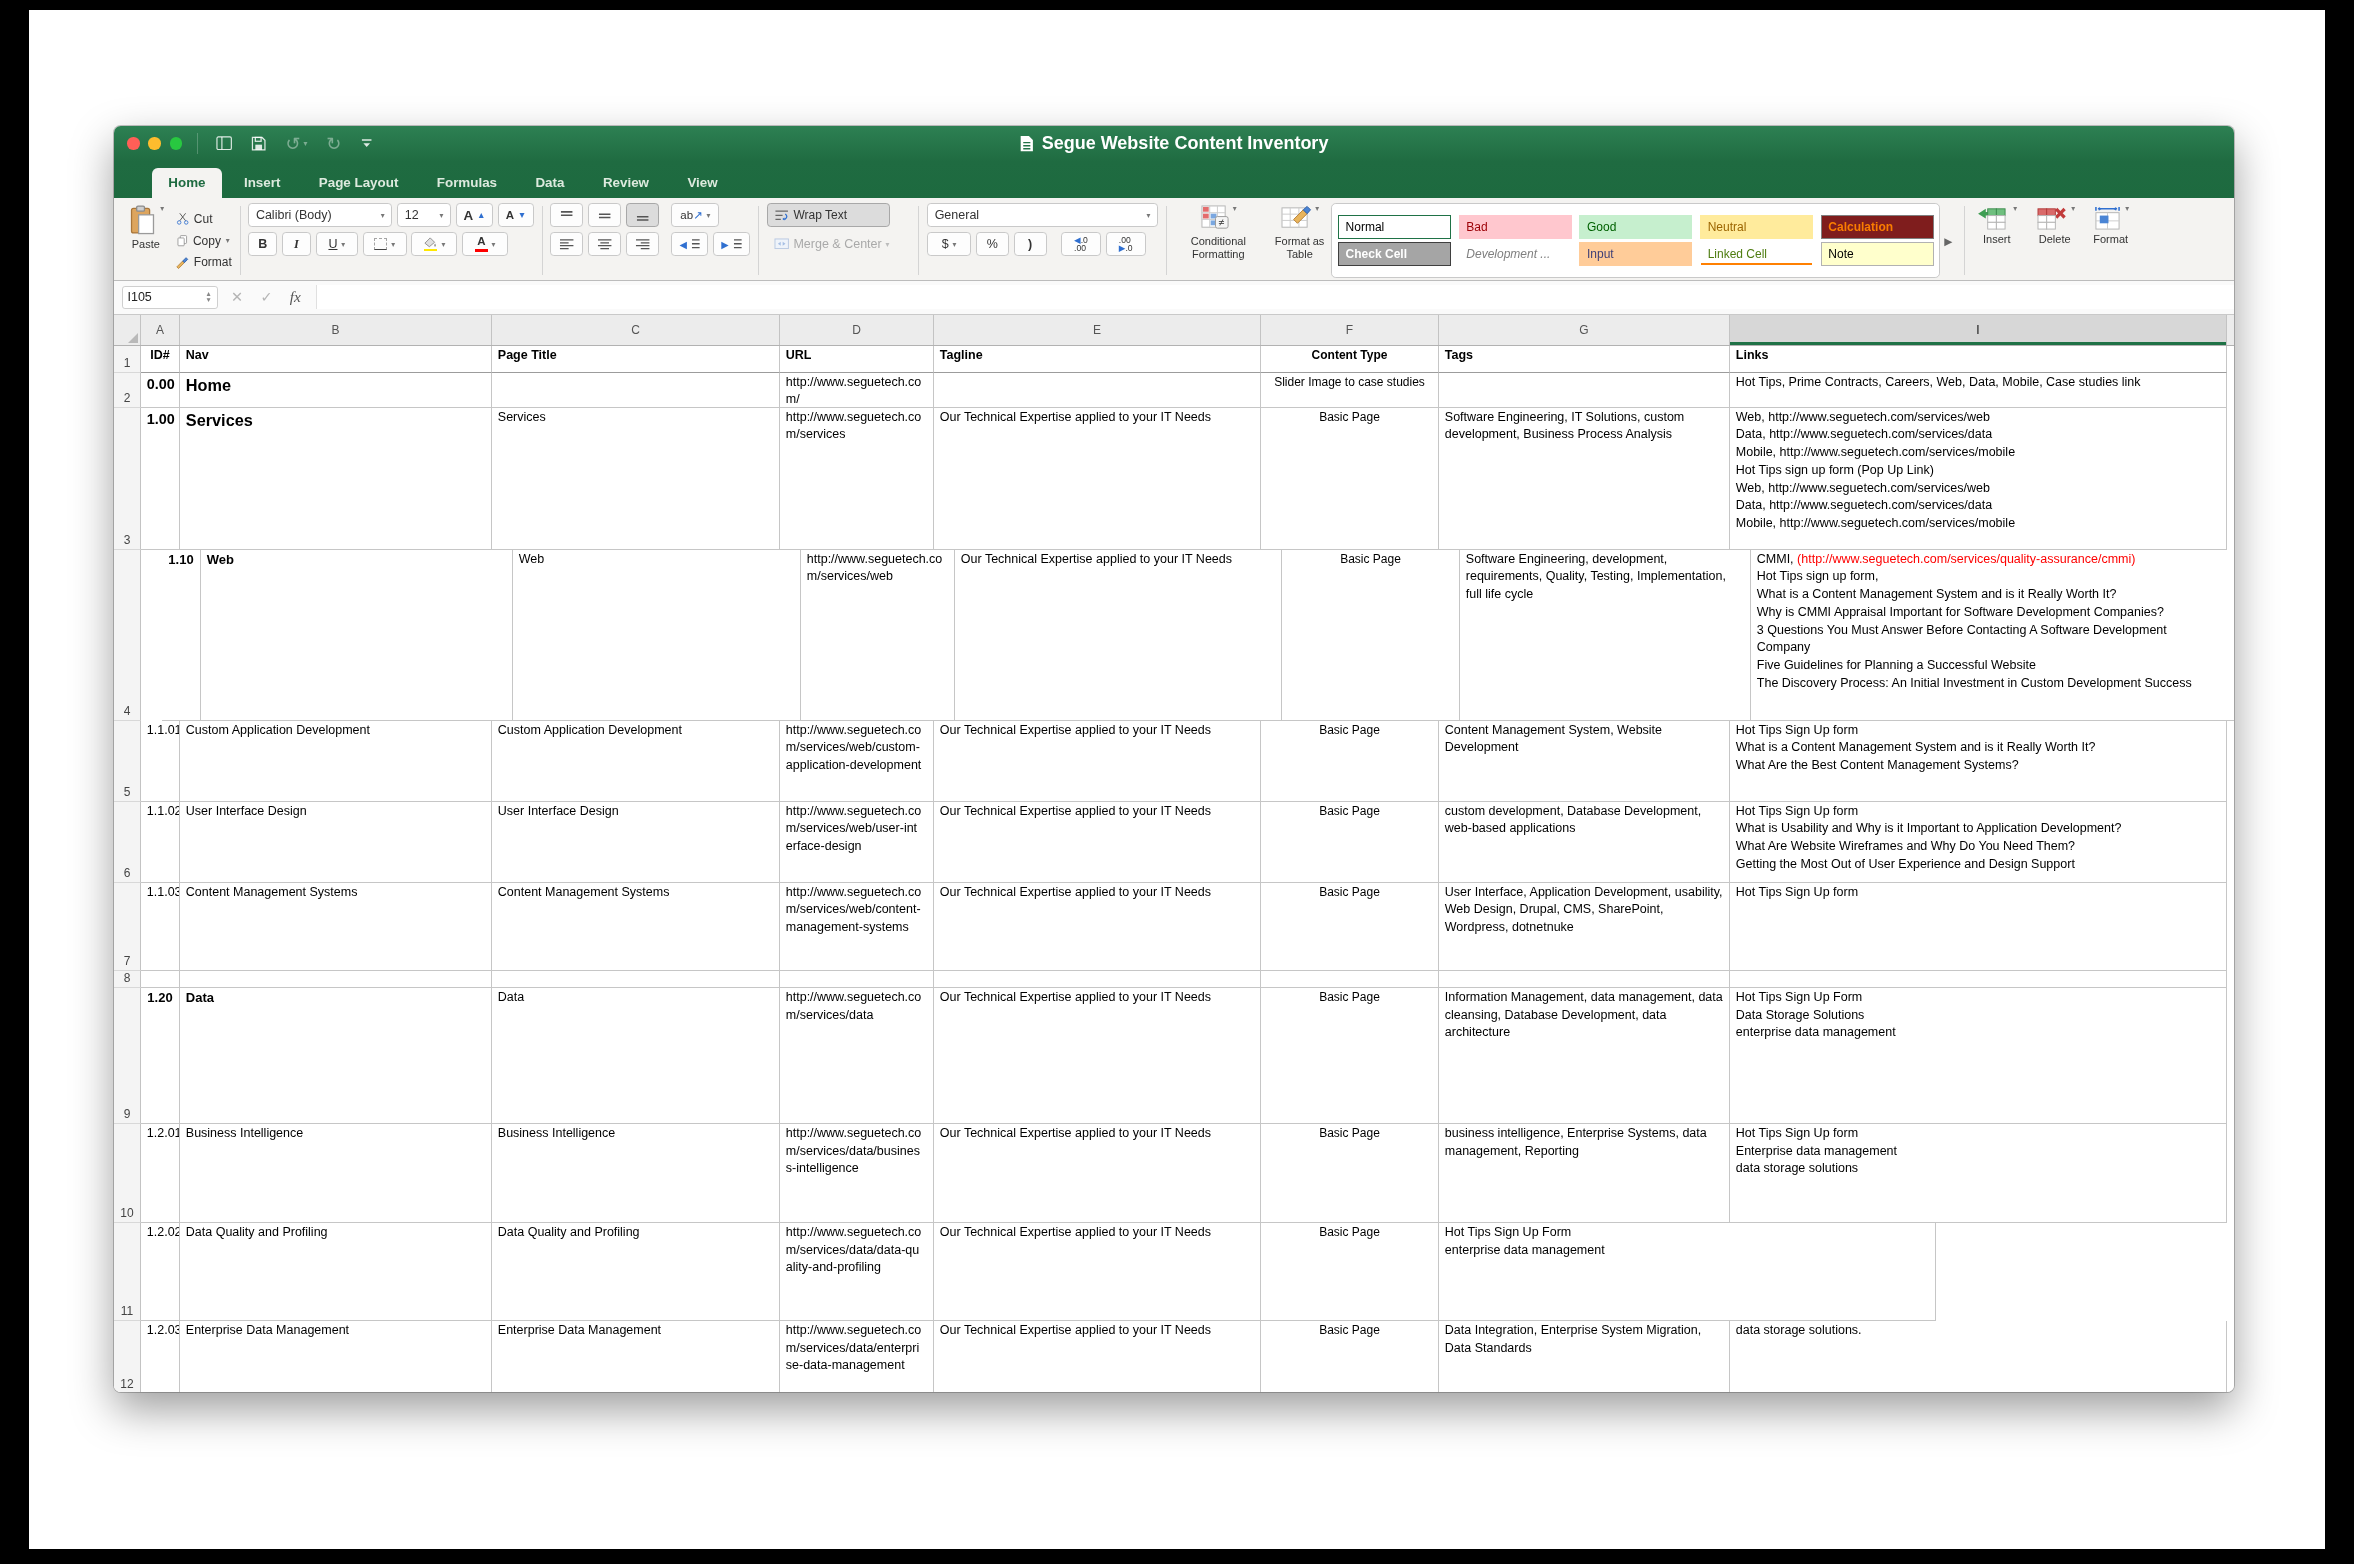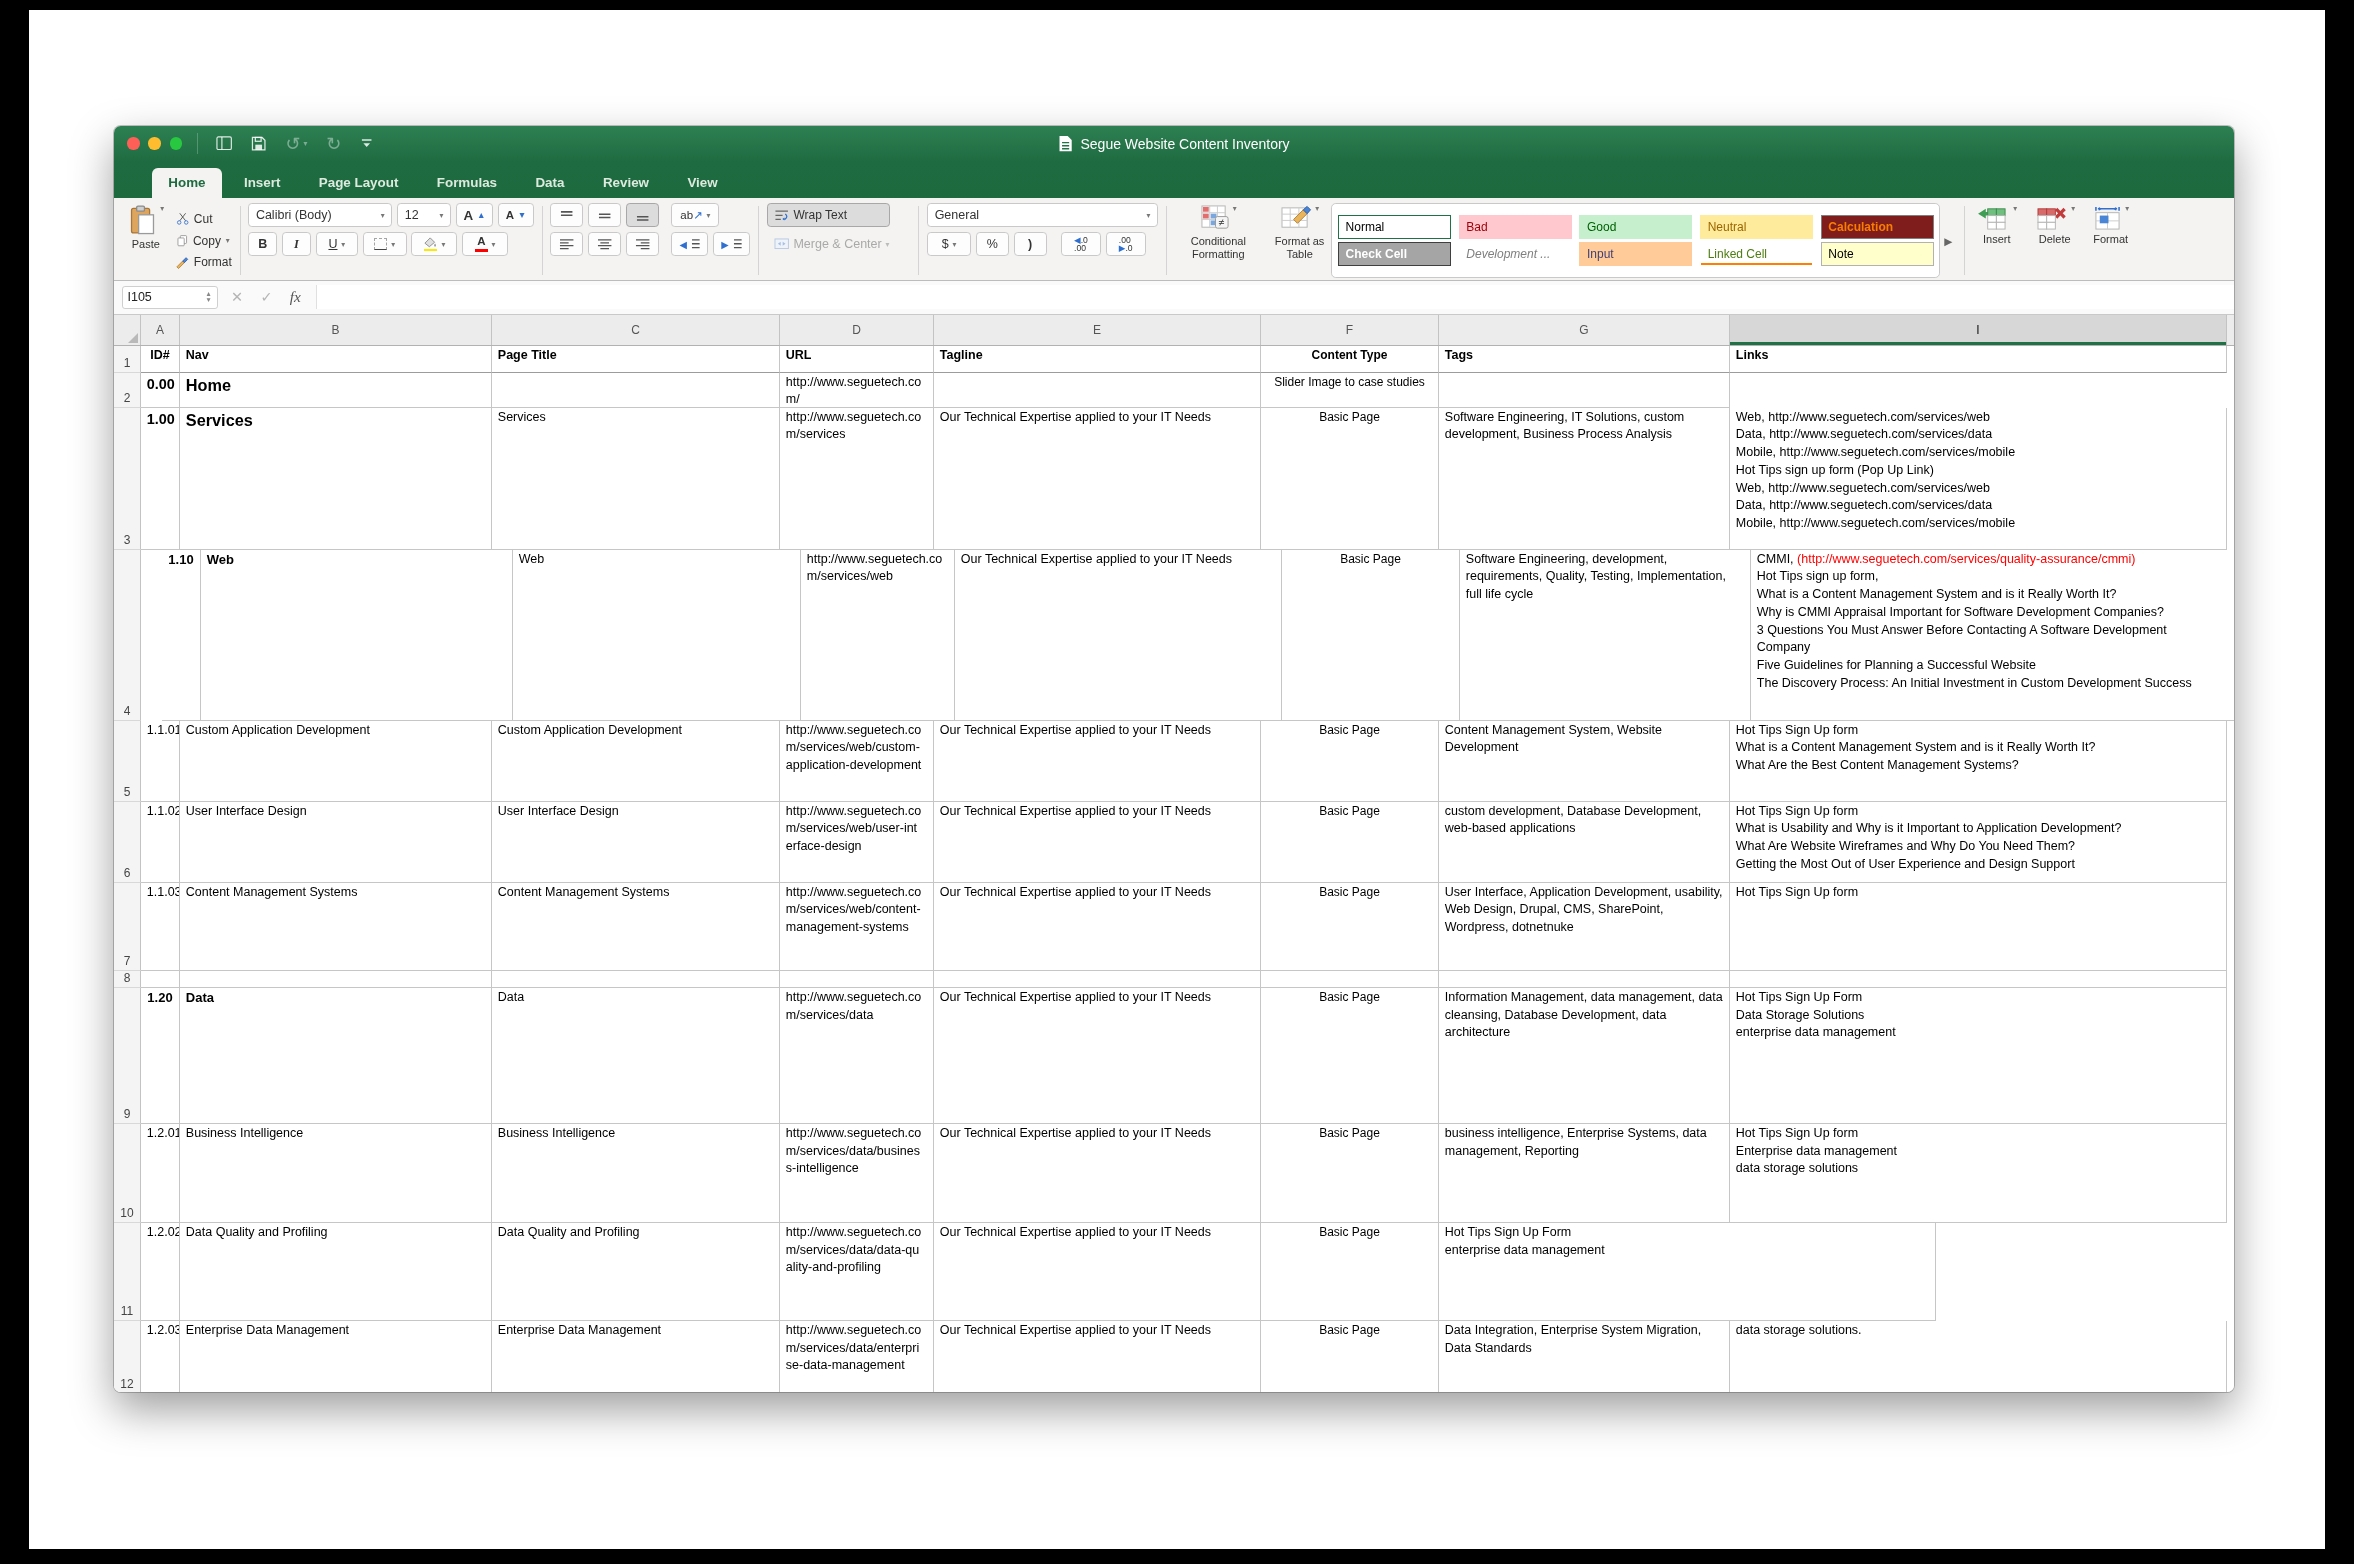--- a/index.html
+++ b/index.html
@@ -15,21 +15,21 @@
   .titlebar { height:36px; background:linear-gradient(#2c7f52,#20704442); background-color:#237347;
     background:linear-gradient(#2d8053,#1f6b41); display:flex; align-items:center; padding:0 13.4px; position:relative; }
   .lights { display:flex; gap:8.6px; align-items:center; }
   .light { width:12.5px; height:12.5px; border-radius:50%; display:inline-block; }
   .l-red{ background:#ff5f57; } .l-yel{ background:#febc2e; } .l-grn{ background:#28c840; }
   .qa { display:flex; gap:19px; align-items:center; margin-left:15.4px; padding-left:17.3px; border-left:1px solid rgba(255,255,255,.22); height:21px; }
   .qa .qi { display:flex; align-items:center; gap:2.9px; }
   .glyph-dim { color:rgba(255,255,255,.40); font-size:18px; line-height:1; }
   .dd-w { color:rgba(255,255,255,.40); font-size:7.7px; }
   .wtitle { position:absolute; left:50%; transform:translateX(-50%); display:flex; align-items:center; gap:7.7px;
-    color:#fff; font-weight:400; font-size:14px; white-space:nowrap; }
+    color:#fff; font-weight:700; font-size:18px; white-space:nowrap; }
 
   
   .tabstrip { height:36px; background:linear-gradient(#1f6b41,#1d6a3f); display:flex; align-items:flex-end; padding-left:38px; gap:5.8px; }
   .tab { padding:6.7px 16.3px 7.7px; font-size:13.4px; font-weight:700; color:#ddeade; border-radius:5.8px 5.8px 0 0; cursor:default; }
   .tab.active { background:#f4f3f1; color:#1e6b41; }
 
   
   .ribbon { height:83px; background:#f4f3f1; border-bottom:1px solid #bcbcbc; display:flex; align-items:stretch; padding:5.8px 5.8px 1.9px 9.6px; }
   .sep { width:1px; background:#d4d4d4; margin:2.9px 7.7px; }
   .grp { display:flex; }
@@ -532,20 +532,23 @@
           </div>
           <div class="row" style="height: 35px; flex: 0 0 auto;">
             <div class="rn">2</div>
             <div class="cell c-id big-id" style="width: 39px;">0.00</div>
             <div class="cell c-nav big-nav" style="width: 312px;">Home</div>
             <div class="cell c-pt" style="width: 288px;"></div>
             <div class="cell c-url" style="width: 154px;">http://www.seguetech.com/</div>
             <div class="cell c-tag" style="width: 327px;"></div>
             <div class="cell c-ct" style="width: 178px;">Slider Image to case studies</div>
             <div class="cell c-tags" style="width: 291px;"></div>
+            <div class="cell c-links" style="width: 497px;">
+              <div><span>Hot Tips, Prime Contracts, Careers, Web, Data, Mobile, Case studies link</span></div>
+            </div>
           </div>
           <div class="row" style="height: 142px; flex: 0 0 auto;">
             <div class="rn">3</div>
             <div class="cell c-id big-id" style="width: 39px;">1.00</div>
             <div class="cell c-nav big-nav" style="width: 312px;">Services</div>
             <div class="cell c-pt" style="width: 288px;">Services</div>
             <div class="cell c-url" style="width: 154px;">http://www.seguetech.com/services</div>
             <div class="cell c-tag" style="width: 327px;">Our Technical Expertise applied to your IT Needs</div>
             <div class="cell c-ct" style="width: 178px;">Basic Page</div>
             <div class="cell c-tags" style="width: 291px;">Software Engineering, IT Solutions, custom development, Business Process Analysis</div>

